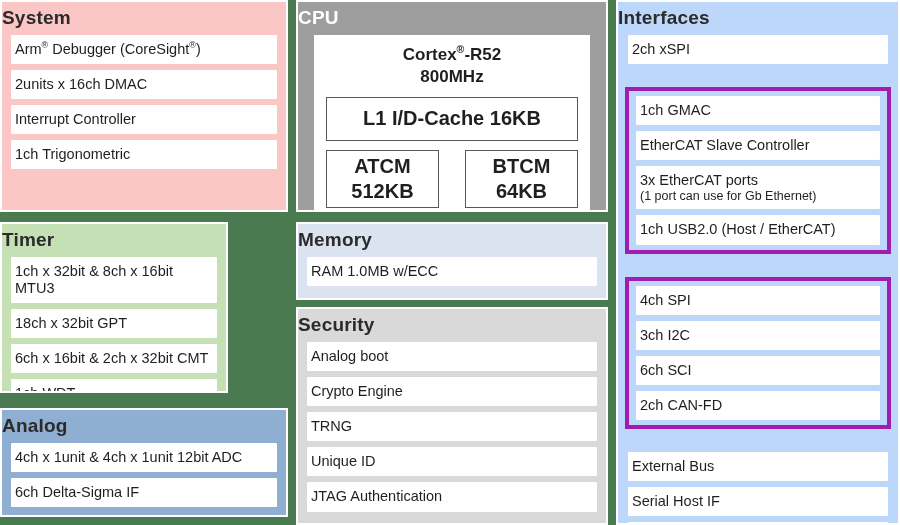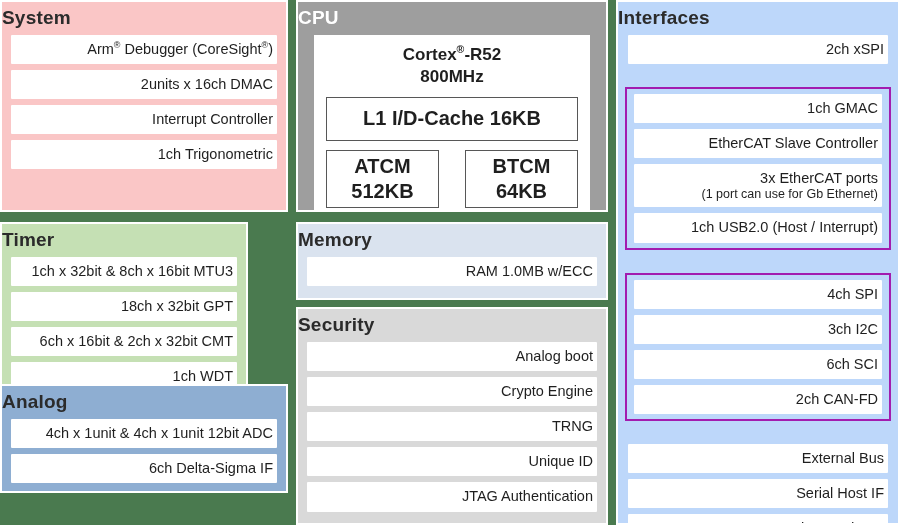--- a/index.html
+++ b/index.html
@@ -47,21 +47,21 @@
     display: flex;
     flex-direction: column;
     gap: 6px;
     padding: 0 9px 8px 9px;
     flex: none;
   }
 
   .cell {
     background: #ffffff;
     box-sizing: border-box;
-    text-align: right;
+    text-align: left;
     font-size: 14.5px;
     color: #1f1f1f;
     line-height: 1.18;
     padding: 6px 4px;
     border-radius: 1px;
   }
   .cell .sub {
     display: block;
     font-size: 12.5px;
     line-height: 1.12;
@@ -76,22 +76,22 @@
   .p-system     { background: #fac6c6; }
   .p-timer      { background: #c5e0b4; }
   .p-analog     { background: #8eaed2; }
   .p-cpu        { background: #9e9e9e; }
   .p-memory     { background: #dae3ef; }
   .p-security   { background: #d9d9d9; }
   .p-interfaces { background: #bdd7fa; }
 
   
   #panel-system     { left: 0px;   top: 0px;   width: 288px; height: 212px; }
-  #panel-timer      { left: 0px;   top: 222px; width: 248px; height: 171px; }
-  #panel-analog     { left: 0px;   top: 384px; width: 288px; height: 109px; }
+  #panel-timer      { left: 0px;   top: 222px; width: 228px; height: 171px; }
+  #panel-analog     { left: 0px;   top: 408px; width: 288px; height: 109px; }
 
   
   #panel-cpu        { left: 296px; top: 0px;   width: 312px; height: 212px; }
   #panel-memory     { left: 296px; top: 222px; width: 312px; height: 78px;  }
   #panel-security   { left: 296px; top: 307px; width: 312px; height: 218px; }
 
   
   #panel-interfaces { left: 616px; top: 0px;   width: 284px; height: 525px; }
 
   
@@ -129,21 +129,21 @@
     flex-direction: column;
     align-items: center;
     justify-content: center;
   }
   #cpu-cache { height: 44px; margin-bottom: 9px; }
   .cpu-tcm-row { display: flex; gap: 26px; }
   .cpu-tcm { flex: 1; height: 58px; line-height: 1.25; }
 
   
   .subgroup {
-    border: 2px solid #a21caf;
+    border: 4px solid #a21caf;
     box-sizing: border-box;
     margin: 0 7px 0 7px;
     padding: 5px 4px 5px 4px;
     display: flex;
     flex-direction: column;
     gap: 6px;
   }
   .subgroup .cell { margin: 0 3px; }
   .if-stack {
     display: flex;
@@ -237,21 +237,21 @@
         <div class="cell">2ch xSPI</div>
       </div>
 
       <div class="subgroup">
         <div class="cell">1ch GMAC</div>
         <div class="cell">EtherCAT Slave Controller</div>
         <div class="cell">
           <span>3x EtherCAT ports</span>
           <span class="sub">(1 port can use for Gb Ethernet)</span>
         </div>
-        <div class="cell">1ch USB2.0 (Host / Interrupt)</div>
+        <div class="cell">1ch USB2.0 (Host / EtherCAT)</div>
       </div>
 
       <div class="subgroup">
         <div class="cell">4ch SPI</div>
         <div class="cell">3ch I2C</div>
         <div class="cell">6ch SCI</div>
         <div class="cell">2ch CAN-FD</div>
       </div>
 
       <div class="plain-group">

